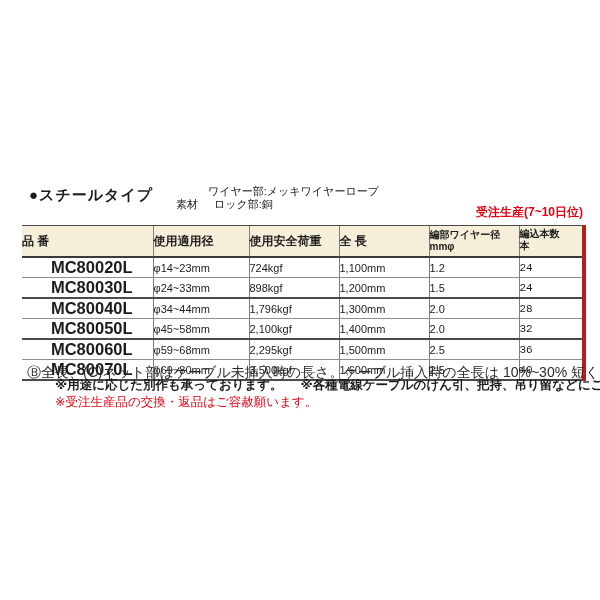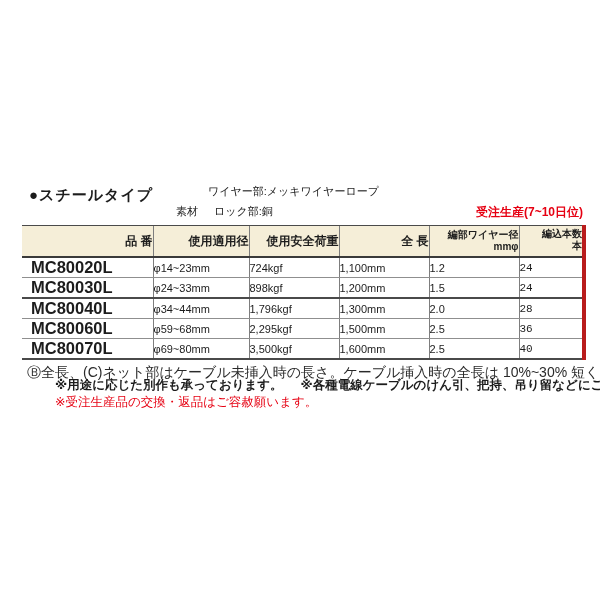--- a/index.html
+++ b/index.html
@@ -13,50 +13,50 @@
   
   .sec-title{
     position:absolute;left:29px;top:186px;
     font-size:15px;font-weight:bold;letter-spacing:1px;white-space:nowrap;text-align:right;
   }
   .material{
     position:absolute;left:176px;top:185px;
     font-size:11px;line-height:13px;display:flex;white-space:nowrap;align-items:flex-end;
   }
   .material .mat-label{margin-right:10px;}
-  .material .mat-lines{display:flex;flex-direction:column;gap:7px;}
+  .material .mat-lines{display:flex;flex-direction:column;}
   .material .mat-line2{padding-left:6px;}
   .lead-time{
     position:absolute;right:17px;top:204px;
     font-size:12px;font-weight:bold;color:#e60012;white-space:nowrap;
   }
 
   
   table.spec{
     position:absolute;left:22px;top:225px;width:562px;
     border-collapse:collapse;table-layout:fixed;
   }
   table.spec th,table.spec td{padding:0;margin:0;}
   table.spec thead th{
     background:#f5eed8;
     border-top:1px solid #4a4a4a;
     border-bottom:2px solid #3a3a3a;
     font-size:12px;font-weight:bold;
-    height:30px;vertical-align:middle;text-align:right;
+    height:30px;vertical-align:middle;text-align:left;
   }
   table.spec thead th.two-line{font-size:10px;line-height:1.2;font-weight:bold;}
   table.spec th + th, table.spec td + td{border-left:1px solid #7d7d7d;}
   table.spec th:last-child, table.spec td:last-child{border-right:4px solid #b91c1c;font-family:Liberation Mono, monospace;}
   table.spec tbody td{
     height:18px;text-align:left;font-size:11px;
     border-bottom:1px solid #8f8f8f;background:#fff;vertical-align:middle;
   }
   table.spec tbody tr.group-end td{border-bottom:2px solid #4a4a4a;margin-top:8px;}
   table.spec tbody td.part{
-    text-align:left;padding-left:9px;
+    text-align:center;padding-left:9px;
     font-size:16.5px;font-weight:bold;letter-spacing:0px;white-space:nowrap;
   }
 
   
   .note1{
     position:absolute;left:27px;top:364px;
     font-size:14px;color:#2a2a2a;white-space:nowrap;
   }
   .note2{
     position:absolute;left:55px;top:377px;
@@ -128,20 +128,28 @@
         <td>24</td>
       </tr>
       <tr>
         <td class="part">MC80040L</td>
         <td>φ34~44mm</td>
         <td>1,796kgf</td>
         <td>1,300mm</td>
         <td>2.0</td>
         <td>28</td>
       </tr>
+      <tr class="group-end">
+        <td class="part">MC80050L</td>
+        <td>φ45~58mm</td>
+        <td>2,100kgf</td>
+        <td>1,400mm</td>
+        <td>2.0</td>
+        <td>32</td>
+      </tr>
       <tr>
         <td class="part">MC80060L</td>
         <td>φ59~68mm</td>
         <td>2,295kgf</td>
         <td>1,500mm</td>
         <td>2.5</td>
         <td>36</td>
       </tr>
       <tr class="group-end">
         <td class="part">MC80070L</td>

